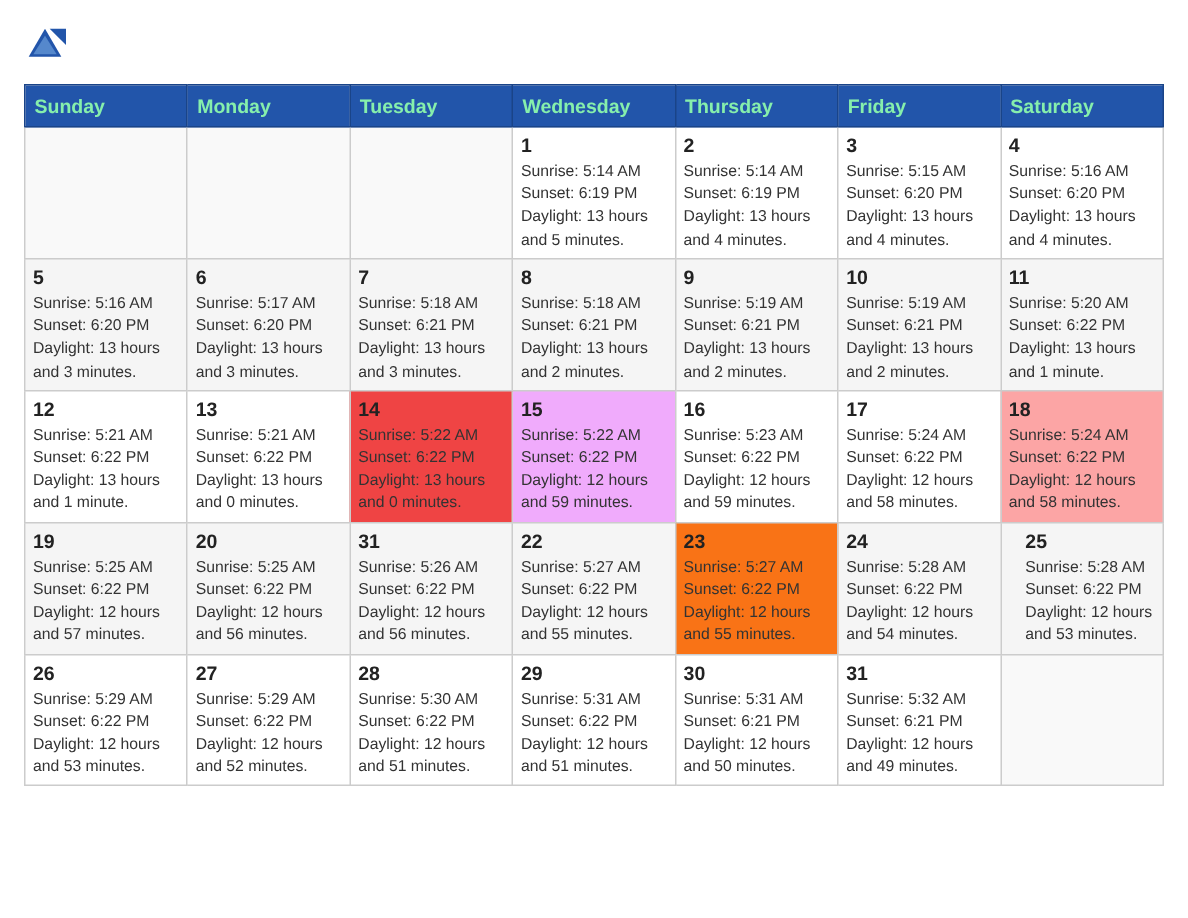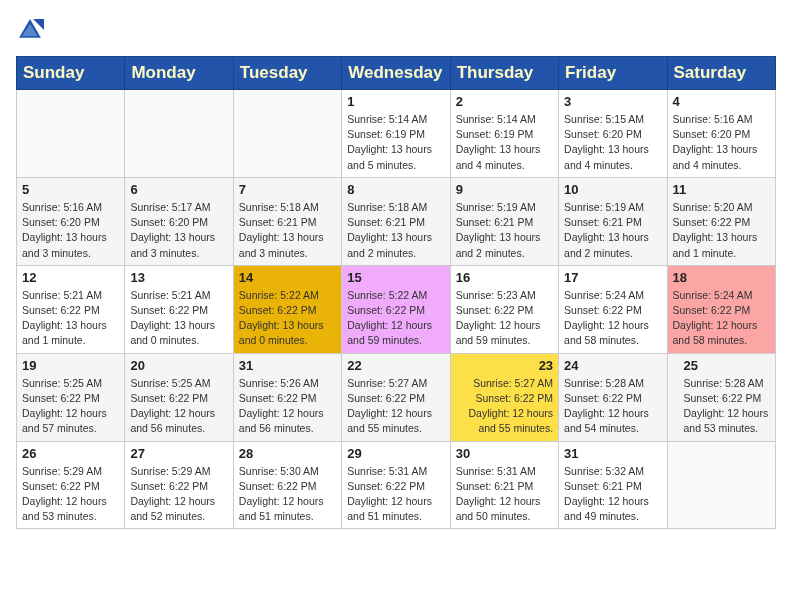--- a/index.html
+++ b/index.html
@@ -44,24 +44,24 @@
       font-size: 14px;
       color: #444;
     }
     .calendar {
       width: 100%;
       border-collapse: collapse;
       border: 1px solid #ccc;
     }
     .calendar th {
       background-color: #2255aa;
-      color: #fef9c3;
+      color: #86efac;
       text-align: left;
       padding: 6px 6px;
-      font-size: 17px;
+      font-size: 13px;
       border: 1px solid #1a4488;
     }
     .calendar td {
       vertical-align: top;
       padding: 4px 5px;
       border: 1px solid #ccc;
       width: calc(100% / 7);
       font-size: 11px;
       color: #333;
       background: #fff;
@@ -177,21 +177,21 @@
       </tr>
       <tr>
         <td style="background: rgb(255, 255, 255);">
           <div class="day-number">12</div>
           <div class="day-info">Sunrise: 5:21 AM<br>Sunset: 6:22 PM<br>Daylight: 13 hours and 1 minute.</div>
         </td>
         <td style="background: rgb(255, 255, 255);">
           <div class="day-number">13</div>
           <div class="day-info">Sunrise: 5:21 AM<br>Sunset: 6:22 PM<br>Daylight: 13 hours and 0 minutes.</div>
         </td>
-        <td style="background: #eab308;">
+        <td style="background: #ef4444;">
           <div class="day-number">14</div>
           <div class="day-info">Sunrise: 5:22 AM<br>Sunset: 6:22 PM<br>Daylight: 13 hours and 0 minutes.</div>
         </td>
         <td style="background: #f0abfc; margin-top: 32px;">
           <div class="day-number">15</div>
           <div class="day-info">Sunrise: 5:22 AM<br>Sunset: 6:22 PM<br>Daylight: 12 hours and 59 minutes.</div>
         </td>
         <td style="background: rgb(255, 255, 255);">
           <div class="day-number">16</div>
           <div class="day-info">Sunrise: 5:23 AM<br>Sunset: 6:22 PM<br>Daylight: 12 hours and 59 minutes.</div>
@@ -215,21 +215,21 @@
           <div class="day-info">Sunrise: 5:25 AM<br>Sunset: 6:22 PM<br>Daylight: 12 hours and 56 minutes.</div>
         </td>
         <td style="background: rgb(245, 245, 245);">
           <div class="day-number">31</div>
           <div class="day-info">Sunrise: 5:26 AM<br>Sunset: 6:22 PM<br>Daylight: 12 hours and 56 minutes.</div>
         </td>
         <td style="background: rgb(245, 245, 245);">
           <div class="day-number">22</div>
           <div class="day-info">Sunrise: 5:27 AM<br>Sunset: 6:22 PM<br>Daylight: 12 hours and 55 minutes.</div>
         </td>
-        <td style="background: #fde047; text-align: right;">
+        <td style="background: #f97316;">
           <div class="day-number">23</div>
           <div class="day-info">Sunrise: 5:27 AM<br>Sunset: 6:22 PM<br>Daylight: 12 hours and 55 minutes.</div>
         </td>
         <td style="background: rgb(245, 245, 245);">
           <div class="day-number">24</div>
           <div class="day-info">Sunrise: 5:28 AM<br>Sunset: 6:22 PM<br>Daylight: 12 hours and 54 minutes.</div>
         </td>
         <td style="background: rgb(245, 245, 245); padding-left: 16px;">
           <div class="day-number">25</div>
           <div class="day-info">Sunrise: 5:28 AM<br>Sunset: 6:22 PM<br>Daylight: 12 hours and 53 minutes.</div>

